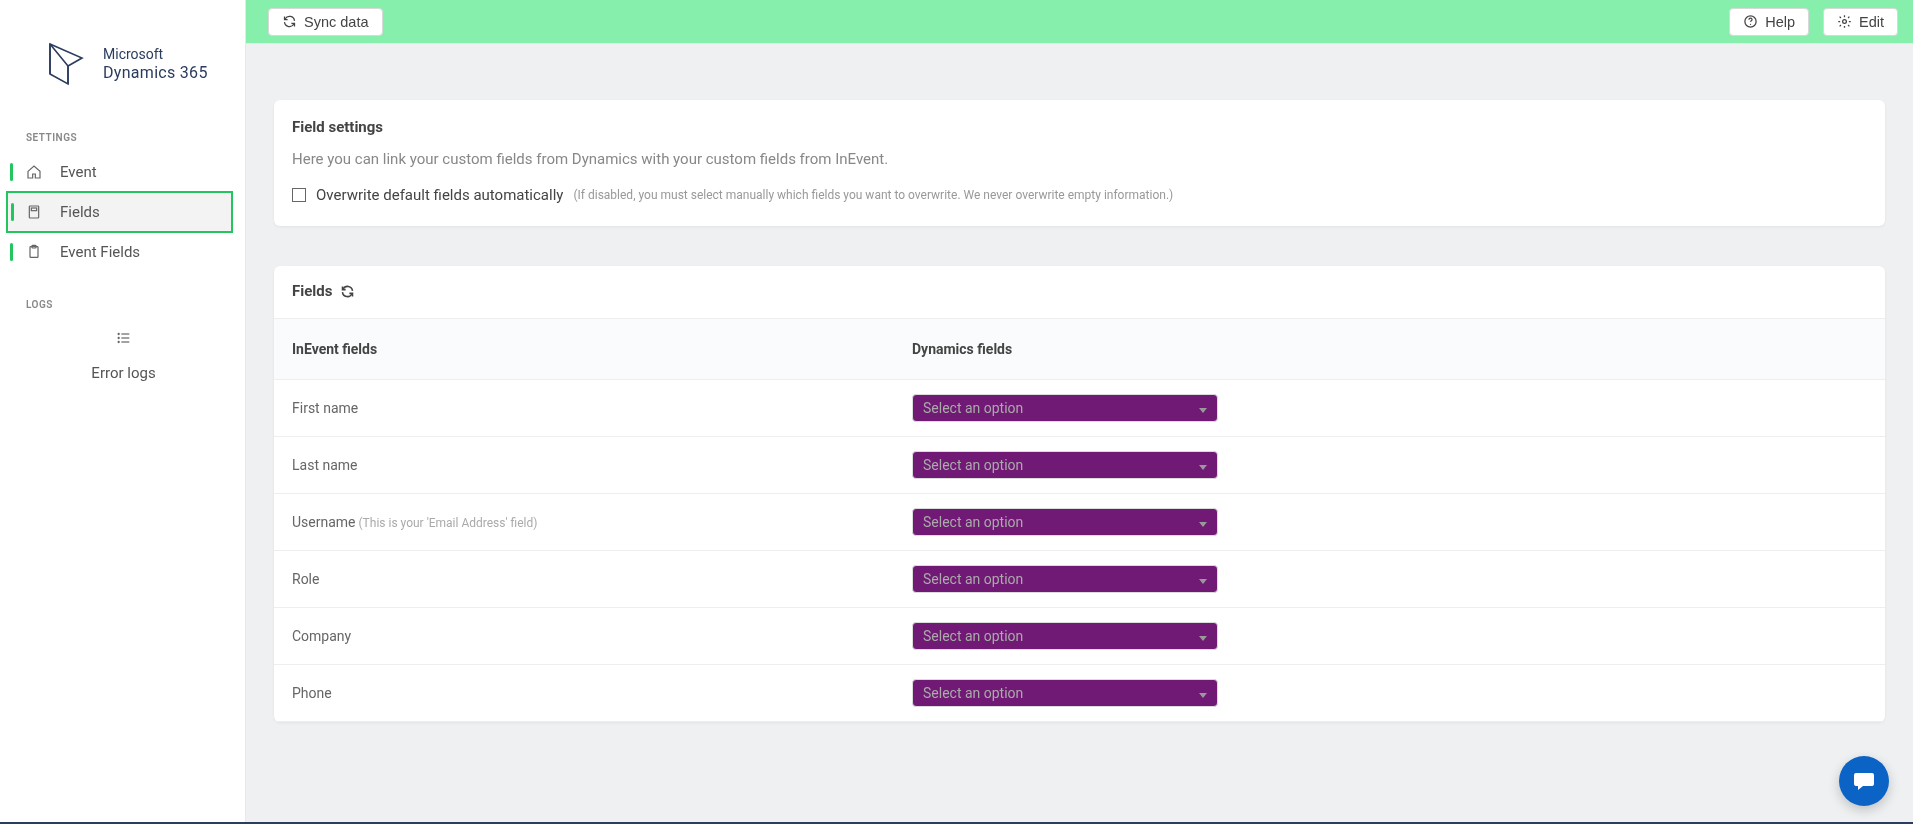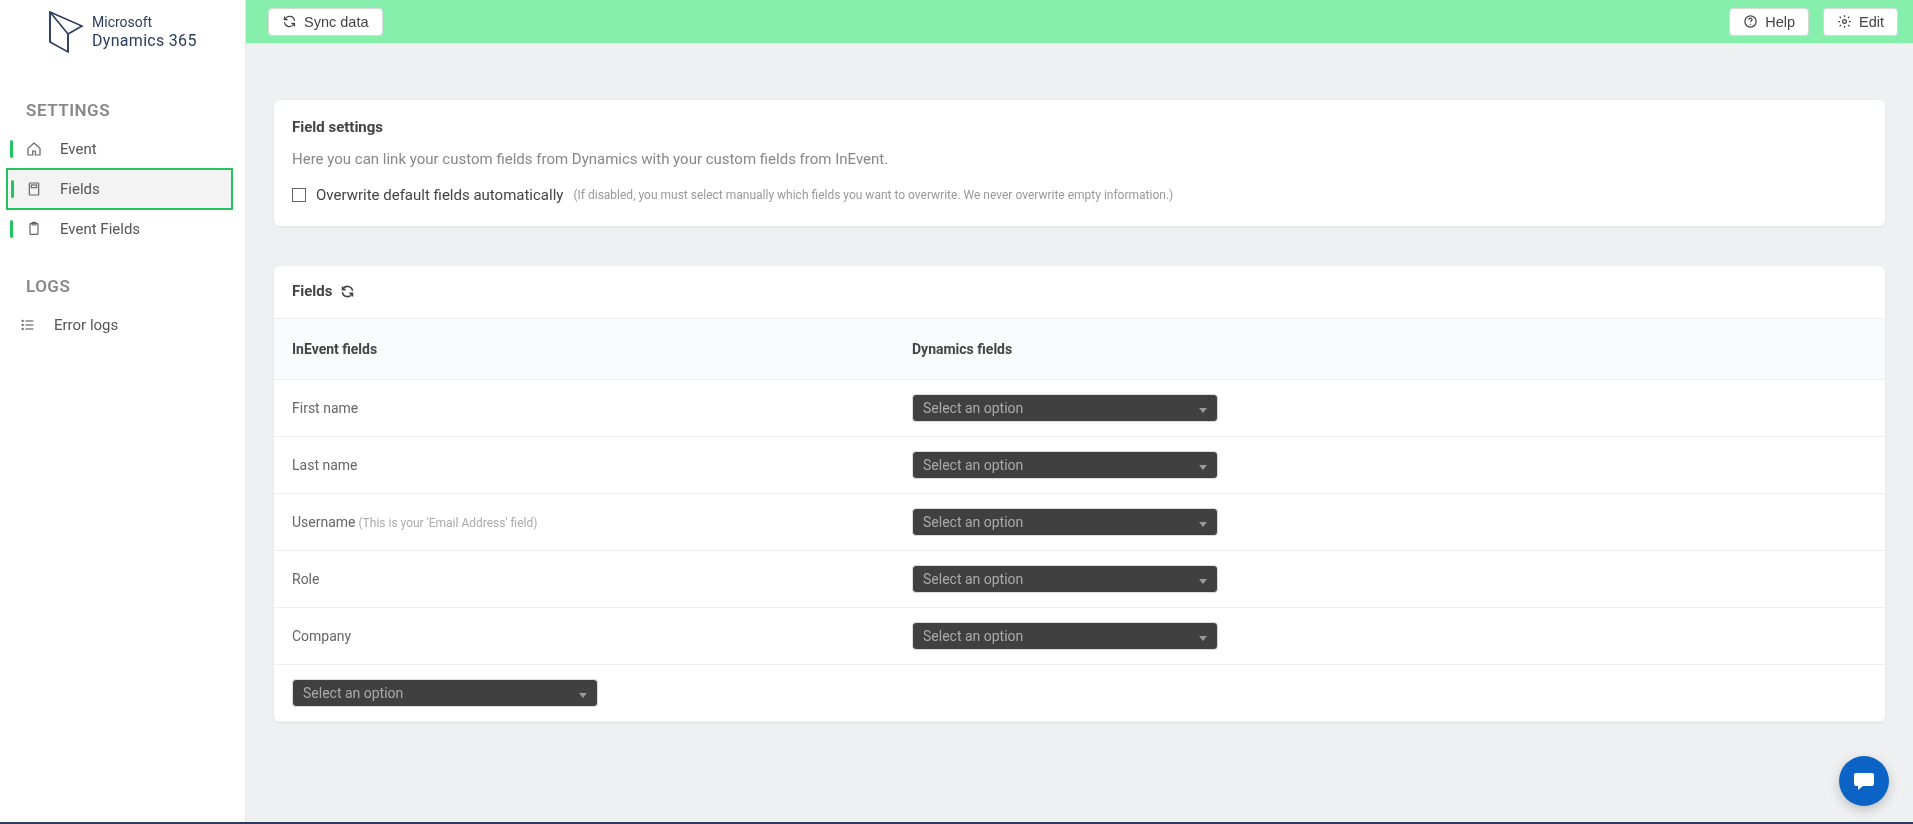--- a/index.html
+++ b/index.html
@@ -18,33 +18,34 @@
       top: 0;
       width: 246px;
       height: 100%;
       background: #fff;
       border-right: 1px solid #e8e8e8;
     }
     .logo-area {
       padding: 10px 26px 18px 48px;
       display: flex;
       align-items: center;
-      gap: 8px;
+      gap: 19px;
+      margin-top: 32px;
     }
     .logo-svg { flex-shrink: 0; }
     .logo-text {
       color: #2b3c5e;
       font-size: 14px;
       line-height: 1.2;
     }
     .logo-text .l2 { font-size: 16px; font-weight: 400; letter-spacing: 0.3px; }
     .section-label {
       padding: 28px 26px 10px;
       color: #888;
-      font-size: 17px;
+      font-size: 10px;
       font-weight: 600;
       letter-spacing: 0.5px;
     }
     .nav-item {
       display: flex;
       align-items: center;
       gap: 18px;
       padding: 10px 18px 10px 26px;
       color: #555;
       font-size: 15px;
@@ -159,21 +160,21 @@
       align-items: center;
       border-bottom: 1px solid #eee;
       padding: 14px 18px;
     }
     .trow .col-a { color: #666; font-size: 14px; }
     .trow .col-a .sub { font-size: 12px; color: #aaa; }
     .select-ctl {
       width: 306px;
       border: 1px solid #dcdcdc;
       border-radius: 4px;
-      background: #404040;
+      background: #701a75;
       height: 28px;
       display: flex;
       align-items: center;
       justify-content: space-between;
       padding: 0 10px;
       color: #aaa;
       font-size: 14px;
       cursor: pointer;
     }
     .caret {
@@ -245,21 +246,21 @@
     <span class="accent"></span>
     <svg class="nav-icon" viewBox="0 0 24 24" fill="none" stroke="currentColor" stroke-width="1.8">
         <rect x="6" y="4" width="12" height="16" rx="1"></rect>
         <rect x="9" y="2" width="6" height="4" rx="1"></rect>
       </svg>
     <span>Event Fields</span>
   </div>
 
   <div class="section-label">LOGS</div>
 
-  <div class="nav-item" style="padding-left:20px;">
+  <div class="nav-item" style="padding-left:20px;flex-direction:column;">
     <svg class="nav-icon" viewBox="0 0 24 24" fill="none" stroke="currentColor" stroke-width="1.8">
         <line x1="4" y1="6" x2="4" y2="6"></line>
         <line x1="8" y1="6" x2="20" y2="6"></line>
         <line x1="4" y1="12" x2="4" y2="12"></line>
         <line x1="8" y1="12" x2="20" y2="12"></line>
         <line x1="4" y1="18" x2="4" y2="18"></line>
         <line x1="8" y1="18" x2="20" y2="18"></line>
         <circle cx="4" cy="6" r="0.8" fill="currentColor"></circle>
         <circle cx="4" cy="12" r="0.8" fill="currentColor"></circle>
         <circle cx="4" cy="18" r="0.8" fill="currentColor"></circle>
@@ -364,20 +365,21 @@
           <div class="trow">
             <div class="col-a"><span>Company</span></div>
             <div class="col-b">
               <div class="select-ctl">
                 <span>Select an option</span>
                 <span class="caret"></span>
               </div>
             </div>
           </div>
           <div class="trow">
+            <div class="col-a"><span>Phone</span></div>
             <div class="col-b">
               <div class="select-ctl">
                 <span>Select an option</span>
                 <span class="caret"></span>
               </div>
             </div>
           </div>
         </div>
     </div>
   </div>

